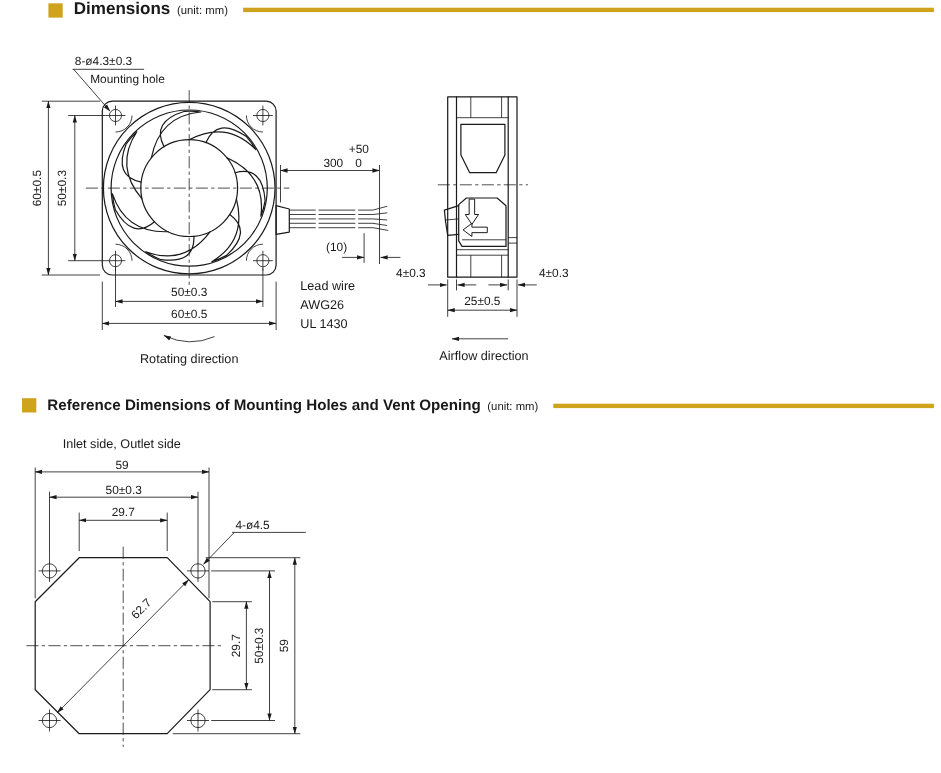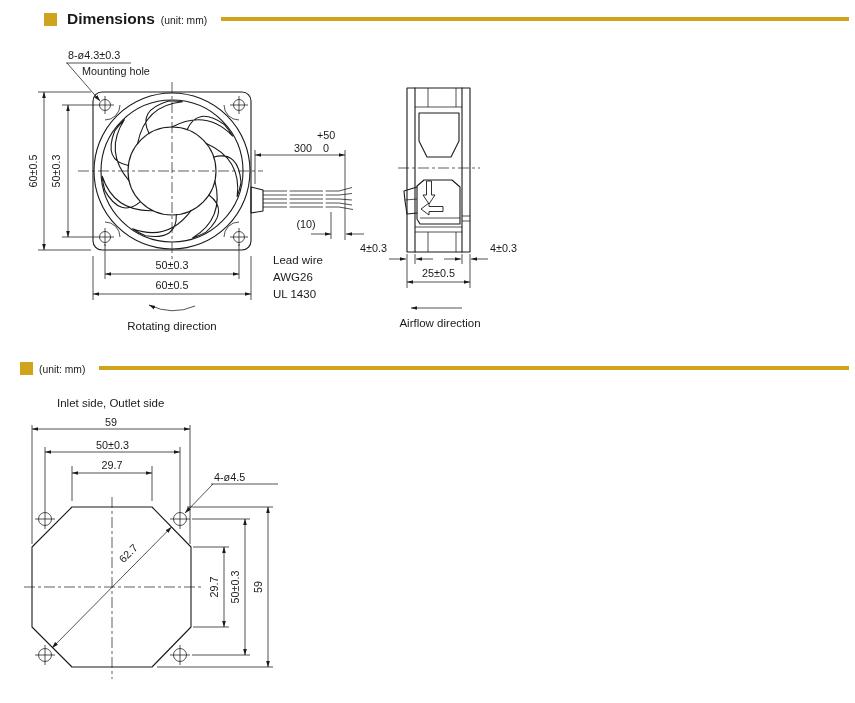--- a/index.html
+++ b/index.html
@@ -4,21 +4,21 @@
 <style>
   :root{ --accent:#CFA41C; --ink:#1a1a1a; }
   html,body{margin:0;padding:0;}
   body{width:855px;height:703px;background:#fff;font-family:"Liberation Sans",sans-serif;
        position:relative;overflow:hidden;color:var(--ink);}
   .hdr{position:absolute;left:20px;right:6px;display:flex;align-items:center;}
   .hdr .sq{width:13px;height:13px;background:var(--accent);flex:none;}
   .hdr .t{font-weight:700;color:var(--ink);margin-left:10px;white-space:nowrap;}
   .hdr .u{font-weight:400;font-size:10.3px;color:var(--ink);margin-left:6px;white-space:nowrap;padding-top:3px;}
   .hdr .rule{flex:1;height:4px;background:var(--accent);margin-left:14px;}
-  #hdr1{top:10px;padding-left:24px;} #hdr1 .t{font-size:15.5px;}
+  #hdr1{top:0;padding-left:24px;} #hdr1 .t{font-size:15.5px;}
   #hdr2{top:361px;} #hdr2 .t{font-size:13.8px;}
   svg{position:absolute;left:0;top:0;}
   .ln{stroke:var(--ink);stroke-width:1.1;fill:none;stroke-linejoin:round;stroke-linecap:round;}
   .tn{stroke:var(--ink);stroke-width:.75;fill:none;}
   .cl{stroke:var(--ink);stroke-width:.7;fill:none;stroke-dasharray:11 3 3 3;}
   .wh{fill:#fff;stroke:none;}
   .ic{stroke:var(--ink);stroke-width:.9;fill:#fff;stroke-linejoin:round;}
   text{fill:var(--ink);font-family:"Liberation Sans",sans-serif;font-size:10.8px;}
   .lbl{font-size:11.5px;}
   marker path{fill:var(--ink);}
@@ -28,20 +28,21 @@
 
 <div class="hdr" id="hdr1">
   <span class="sq"></span>
   <span class="t">Dimensions</span>
   <span class="u">(unit: mm)</span>
   <span class="rule"></span>
 </div>
 
 <div class="hdr" id="hdr2">
   <span class="sq"></span>
+  <span class="t">Reference Dimensions of Mounting Holes and Vent Opening</span>
   <span class="u">(unit: mm)</span>
   <span class="rule"></span>
 </div>
 
 <svg width="855" height="703" viewBox="0 0 855 703">
   <defs>
     <marker id="arr" viewBox="0 0 8 6" refX="7.6" refY="3" markerWidth="9" markerHeight="7" orient="auto-start-reverse">
       <path d="M0 .7 L8 3 L0 5.3 Z"></path>
     </marker>
   </defs>

